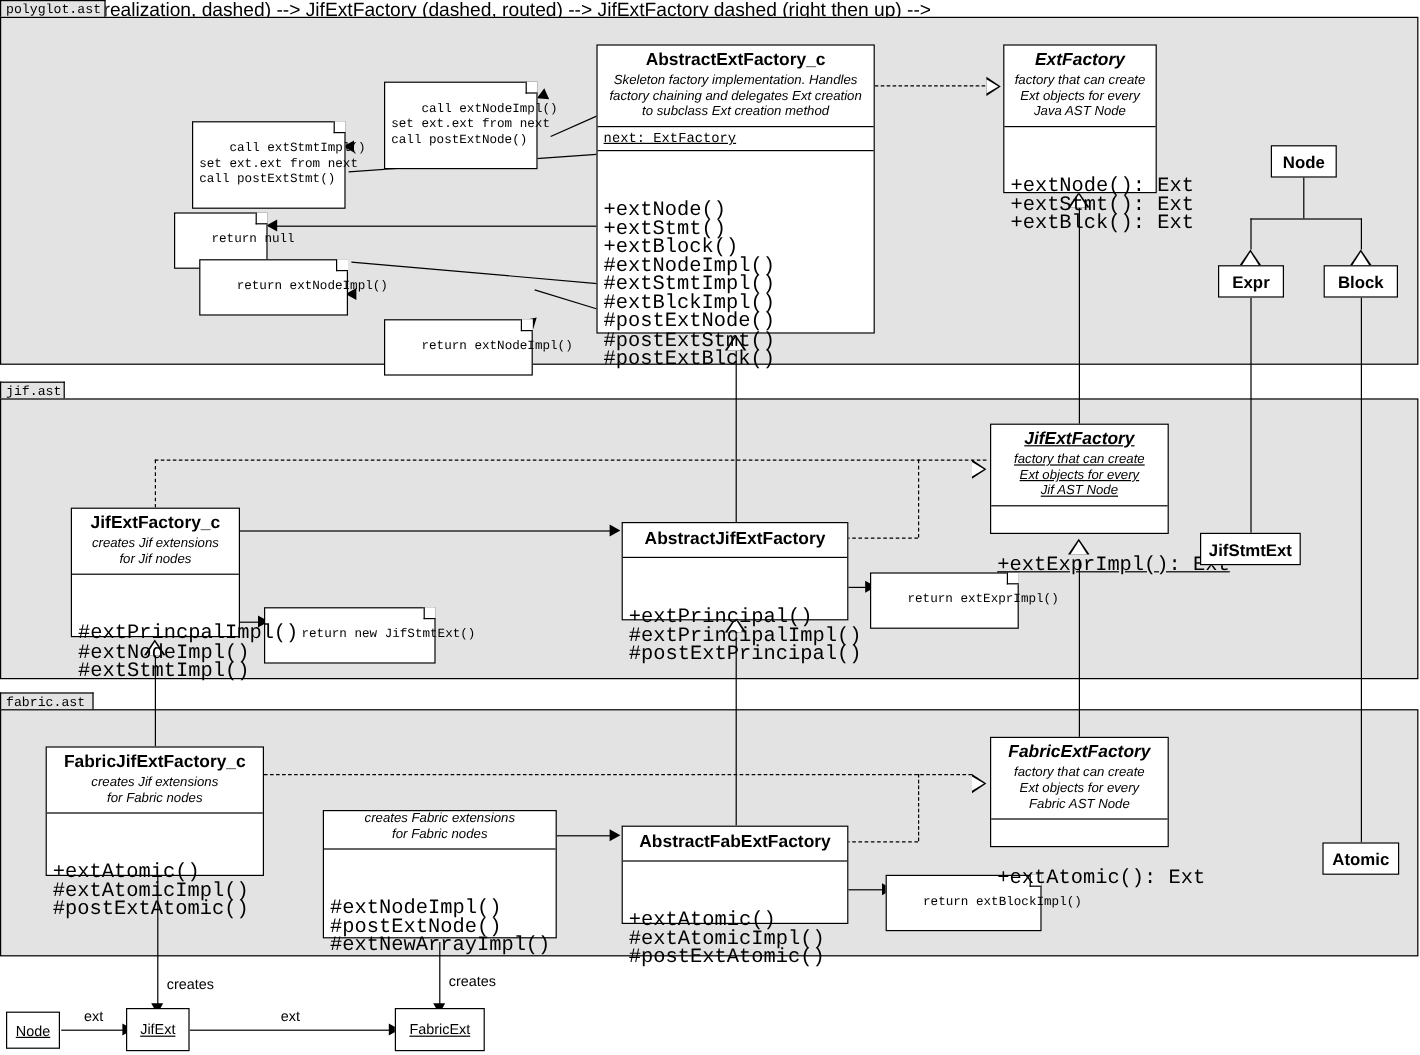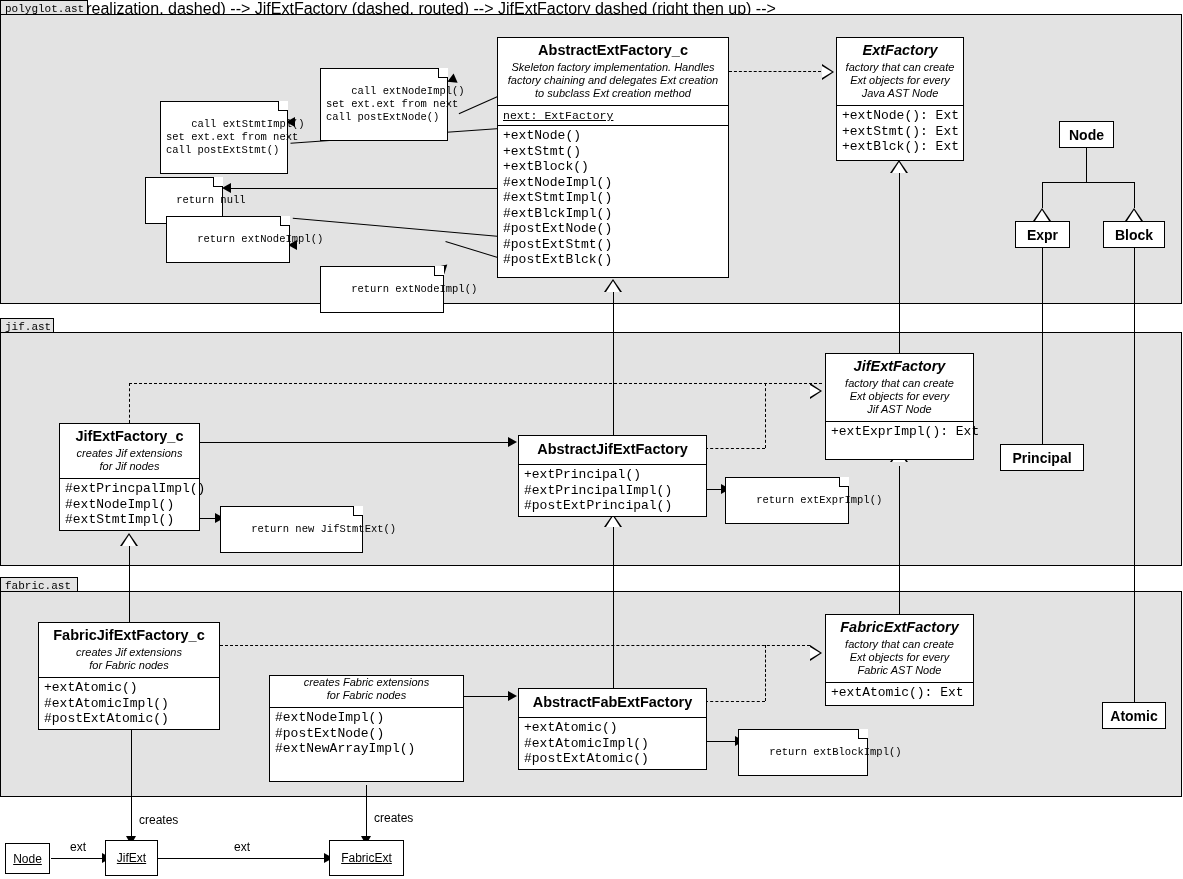--- a/index.html
+++ b/index.html
@@ -11,21 +11,21 @@
   .pkg-tab{position:absolute;background:#e3e3e3;border:1px solid #000;border-bottom:none;
            box-sizing:border-box;font-family:"Liberation Mono", monospace;font-size:11px;
            padding:1px 4px 0 4px;line-height:14px;}
 
   
   .cls{position:absolute;background:#ffffff;border:1px solid #000;box-sizing:border-box;}
   .cls .name{font-weight:bold;text-align:center;font-size:14.5px;padding:4px 6px 3px 6px;}
   .cls .name.it{font-style:italic;}
   .cls .desc{font-style:italic;font-size:11px;text-align:center;line-height:13px;padding:0 6px 5px 6px;}
   .cls .sep{border-top:1px solid #000;}
-  .cls .ops{font-family:"Liberation Mono", monospace;font-size:13px;line-height:15.5px;padding:2px 4px 3px 5px;}
+  .cls .ops{font-family:"Liberation Mono", monospace;font-size:17px;line-height:15.5px;padding:2px 4px 3px 5px;margin-top:40px;}
   .cls .ops div{white-space:pre;}
   .cls .attr{font-family:"Liberation Mono", monospace;font-size:11.5px;line-height:15px;padding:2px 4px 2px 5px;}
 
   
   .plain{position:absolute;background:#fff;border:1px solid #000;box-sizing:border-box;
          font-weight:bold;font-size:14px;display:flex;align-items:center;justify-content:center;}
   .plainu{position:absolute;background:#fff;border:1px solid #000;box-sizing:border-box;
           font-size:12px;display:flex;align-items:center;justify-content:center;}
   .plainu span{text-decoration:underline;}
 
@@ -250,21 +250,21 @@
 Java AST Node</div>
     <div class="sep"></div>
     <div class="ops">
       <div>+extNode(): Ext</div>
       <div>+extStmt(): Ext</div>
       <div>+extBlck(): Ext</div>
     </div>
   </div>
 
   
-  <div class="cls" style="left:825px;top:353px;width:149px;height:107px;">
+  <div class="cls" style="left:825px;top:353px;width:149px;height:92px;text-decoration:underline;">
     <div class="name it">JifExtFactory</div>
     <div class="desc" style="white-space:pre-line;">factory that can create
 Ext objects for every
 Jif AST Node</div>
     <div class="sep"></div>
     <div class="ops">
       <div>+extExprImpl(): Ext</div>
     </div>
   </div>
 
@@ -344,21 +344,21 @@
   <div class="plain" style="left:1059px;top:121px;width:55px;height:27px;">
     <span>Node</span>
   </div>
   <div class="plain" style="left:1015px;top:221px;width:55px;height:27px;">
     <span>Expr</span>
   </div>
   <div class="plain" style="left:1103px;top:221px;width:62px;height:27px;">
     <span>Block</span>
   </div>
   <div class="plain" style="left:1000px;top:444px;width:84px;height:27px;">
-    <span>Principal</span>
+    <span>JifStmtExt</span>
   </div>
   <div class="plain" style="left:1102px;top:702px;width:64px;height:27px;">
     <span>Atomic</span>
   </div>
 
   
   <div class="plainu" style="left:5px;top:843px;width:45px;height:31px;">
     <span>Node</span>
   </div>
   <div class="plainu" style="left:105px;top:840px;width:53px;height:36px;">

